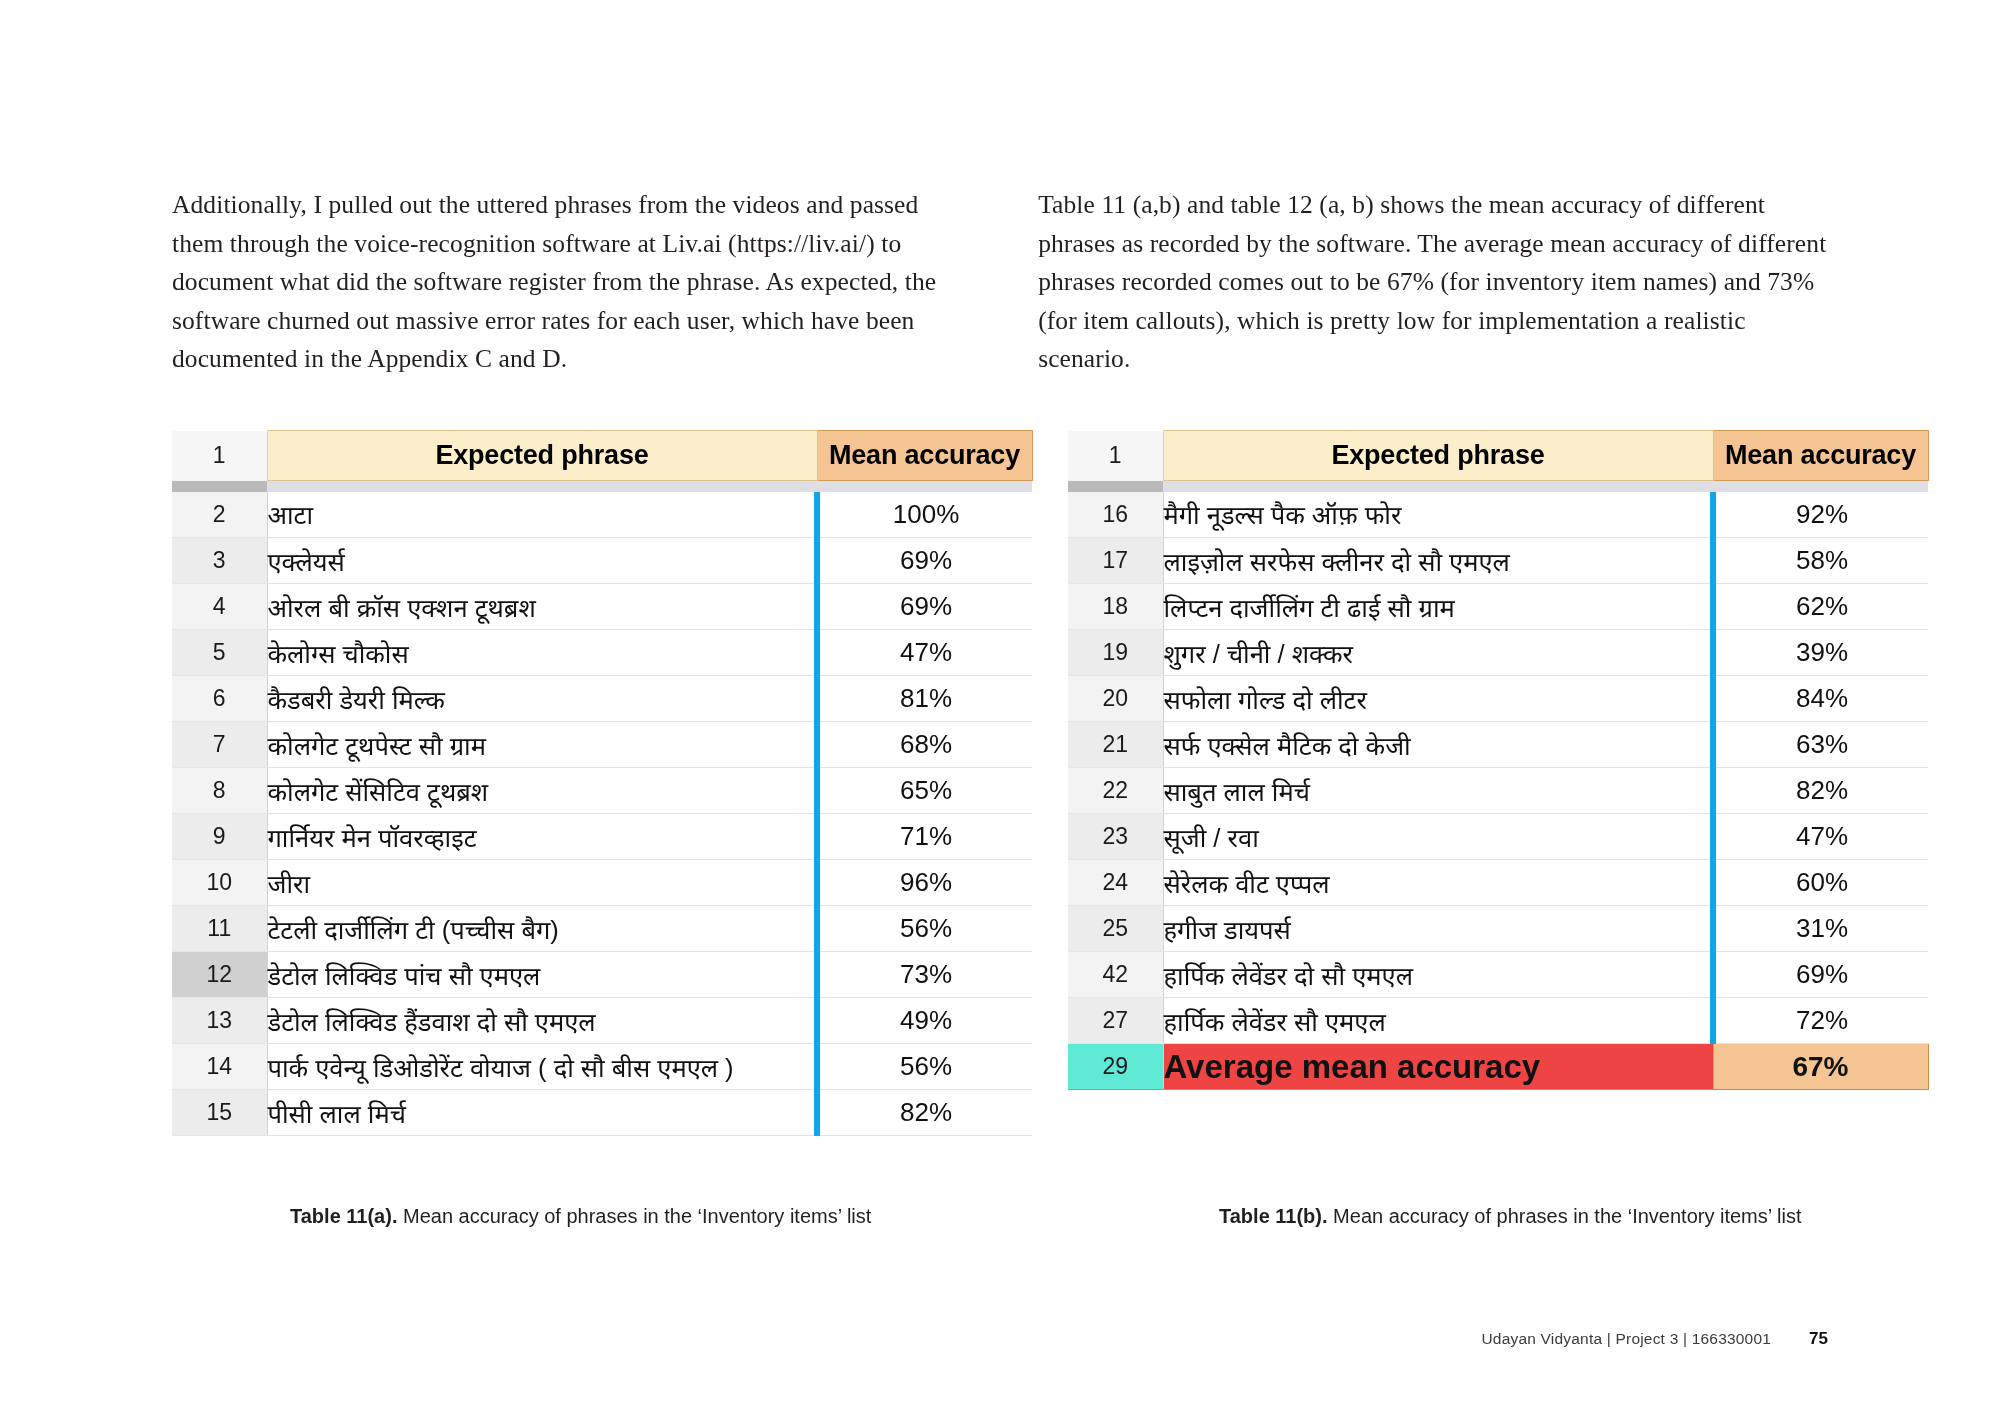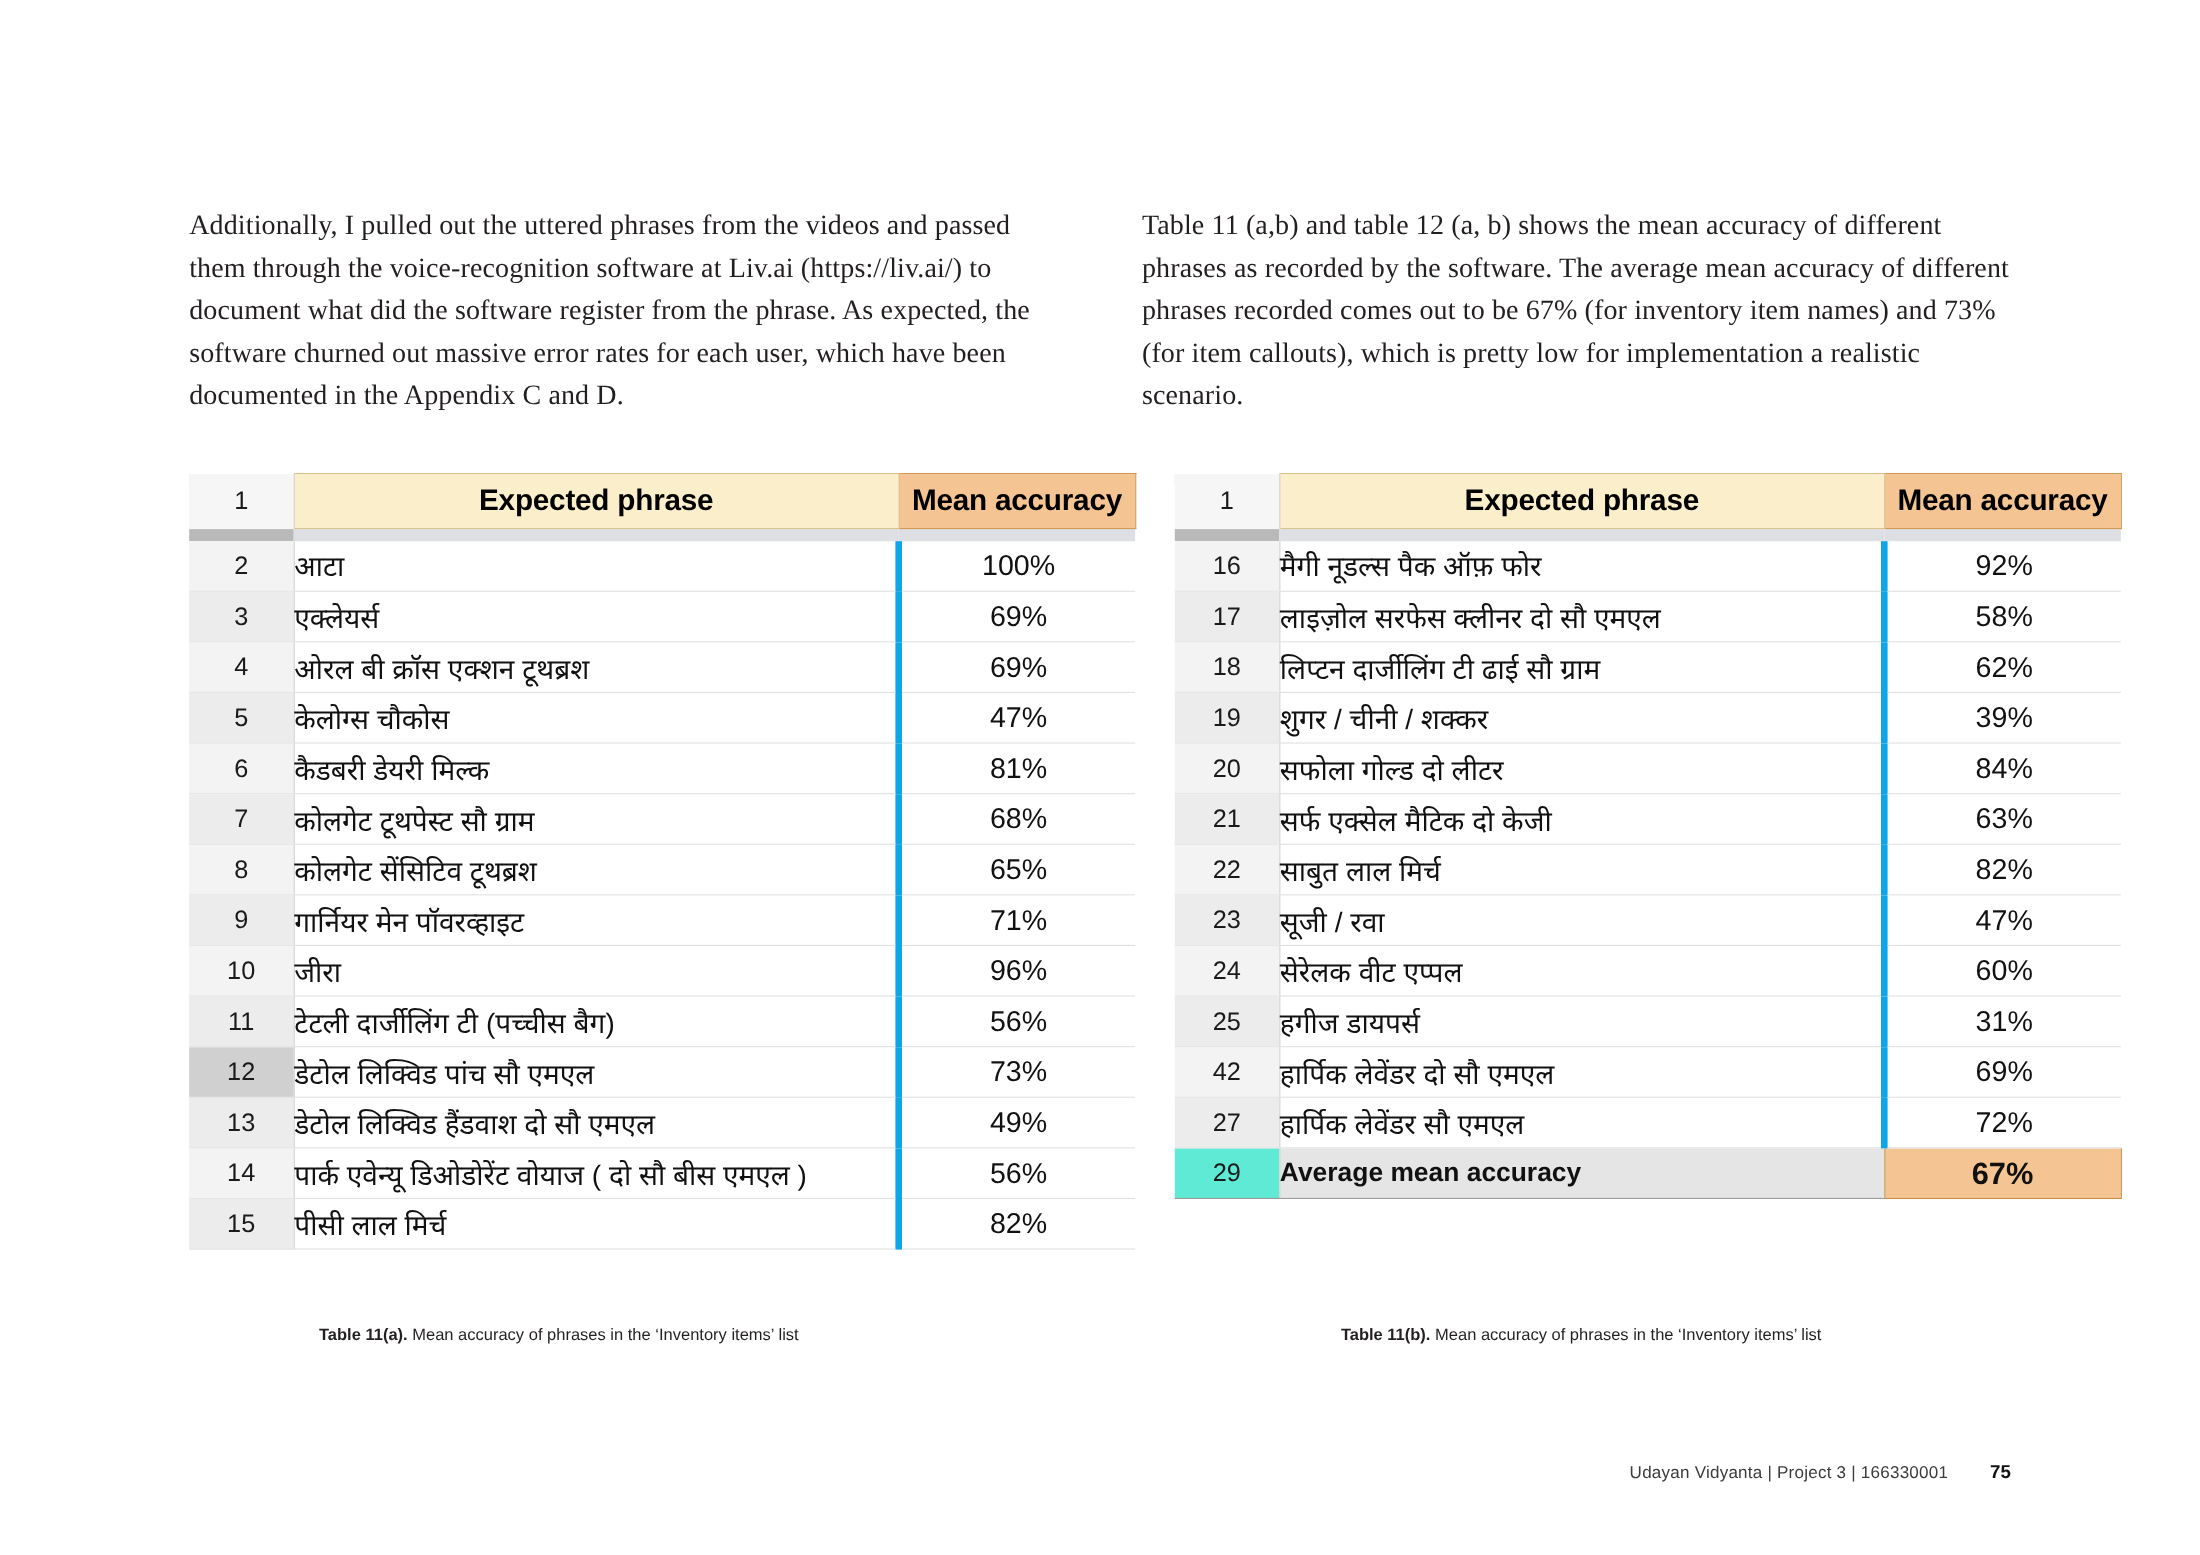--- a/index.html
+++ b/index.html
@@ -133,40 +133,40 @@
     text-align: center;
     font-size: 26px;
     color: #111111;
     height: 46px;
   }
 
   
   .total .rownum { background: #5eead4; border-bottom: 1px solid #9b9b9b;
                    border-top: 1px solid #6d28d9; }
   .total .cell-phrase {
-    background: #e5e5e5;
+    background: #ef4444;
     font-weight: bold;
-    font-size: 24px;
+    font-size: 33px;
     border-top: 1px solid #9b9b9b;
     border-bottom: 1px solid #9b9b9b;
     border-right: 1px solid #c3a26a;
   }
   .total .cell-acc {
     background: #f4c592;
     font-weight: bold;
     font-size: 28px;
     border: 1px solid #c88f45;
     border-left: 0;
   }
 
   
   .caption {
     position: absolute;
     font-family: "Liberation Sans", sans-serif;
-    font-size: 15px;
+    font-size: 20px;
     color: #231f20;
     white-space: nowrap;
   }
   .caption b { font-weight: bold; }
   .caption.left  { left: 290px;  top: 1205px; }
   .caption.right { left: 1219px; top: 1205px; }
 
   
   .footer {
     position: absolute;

